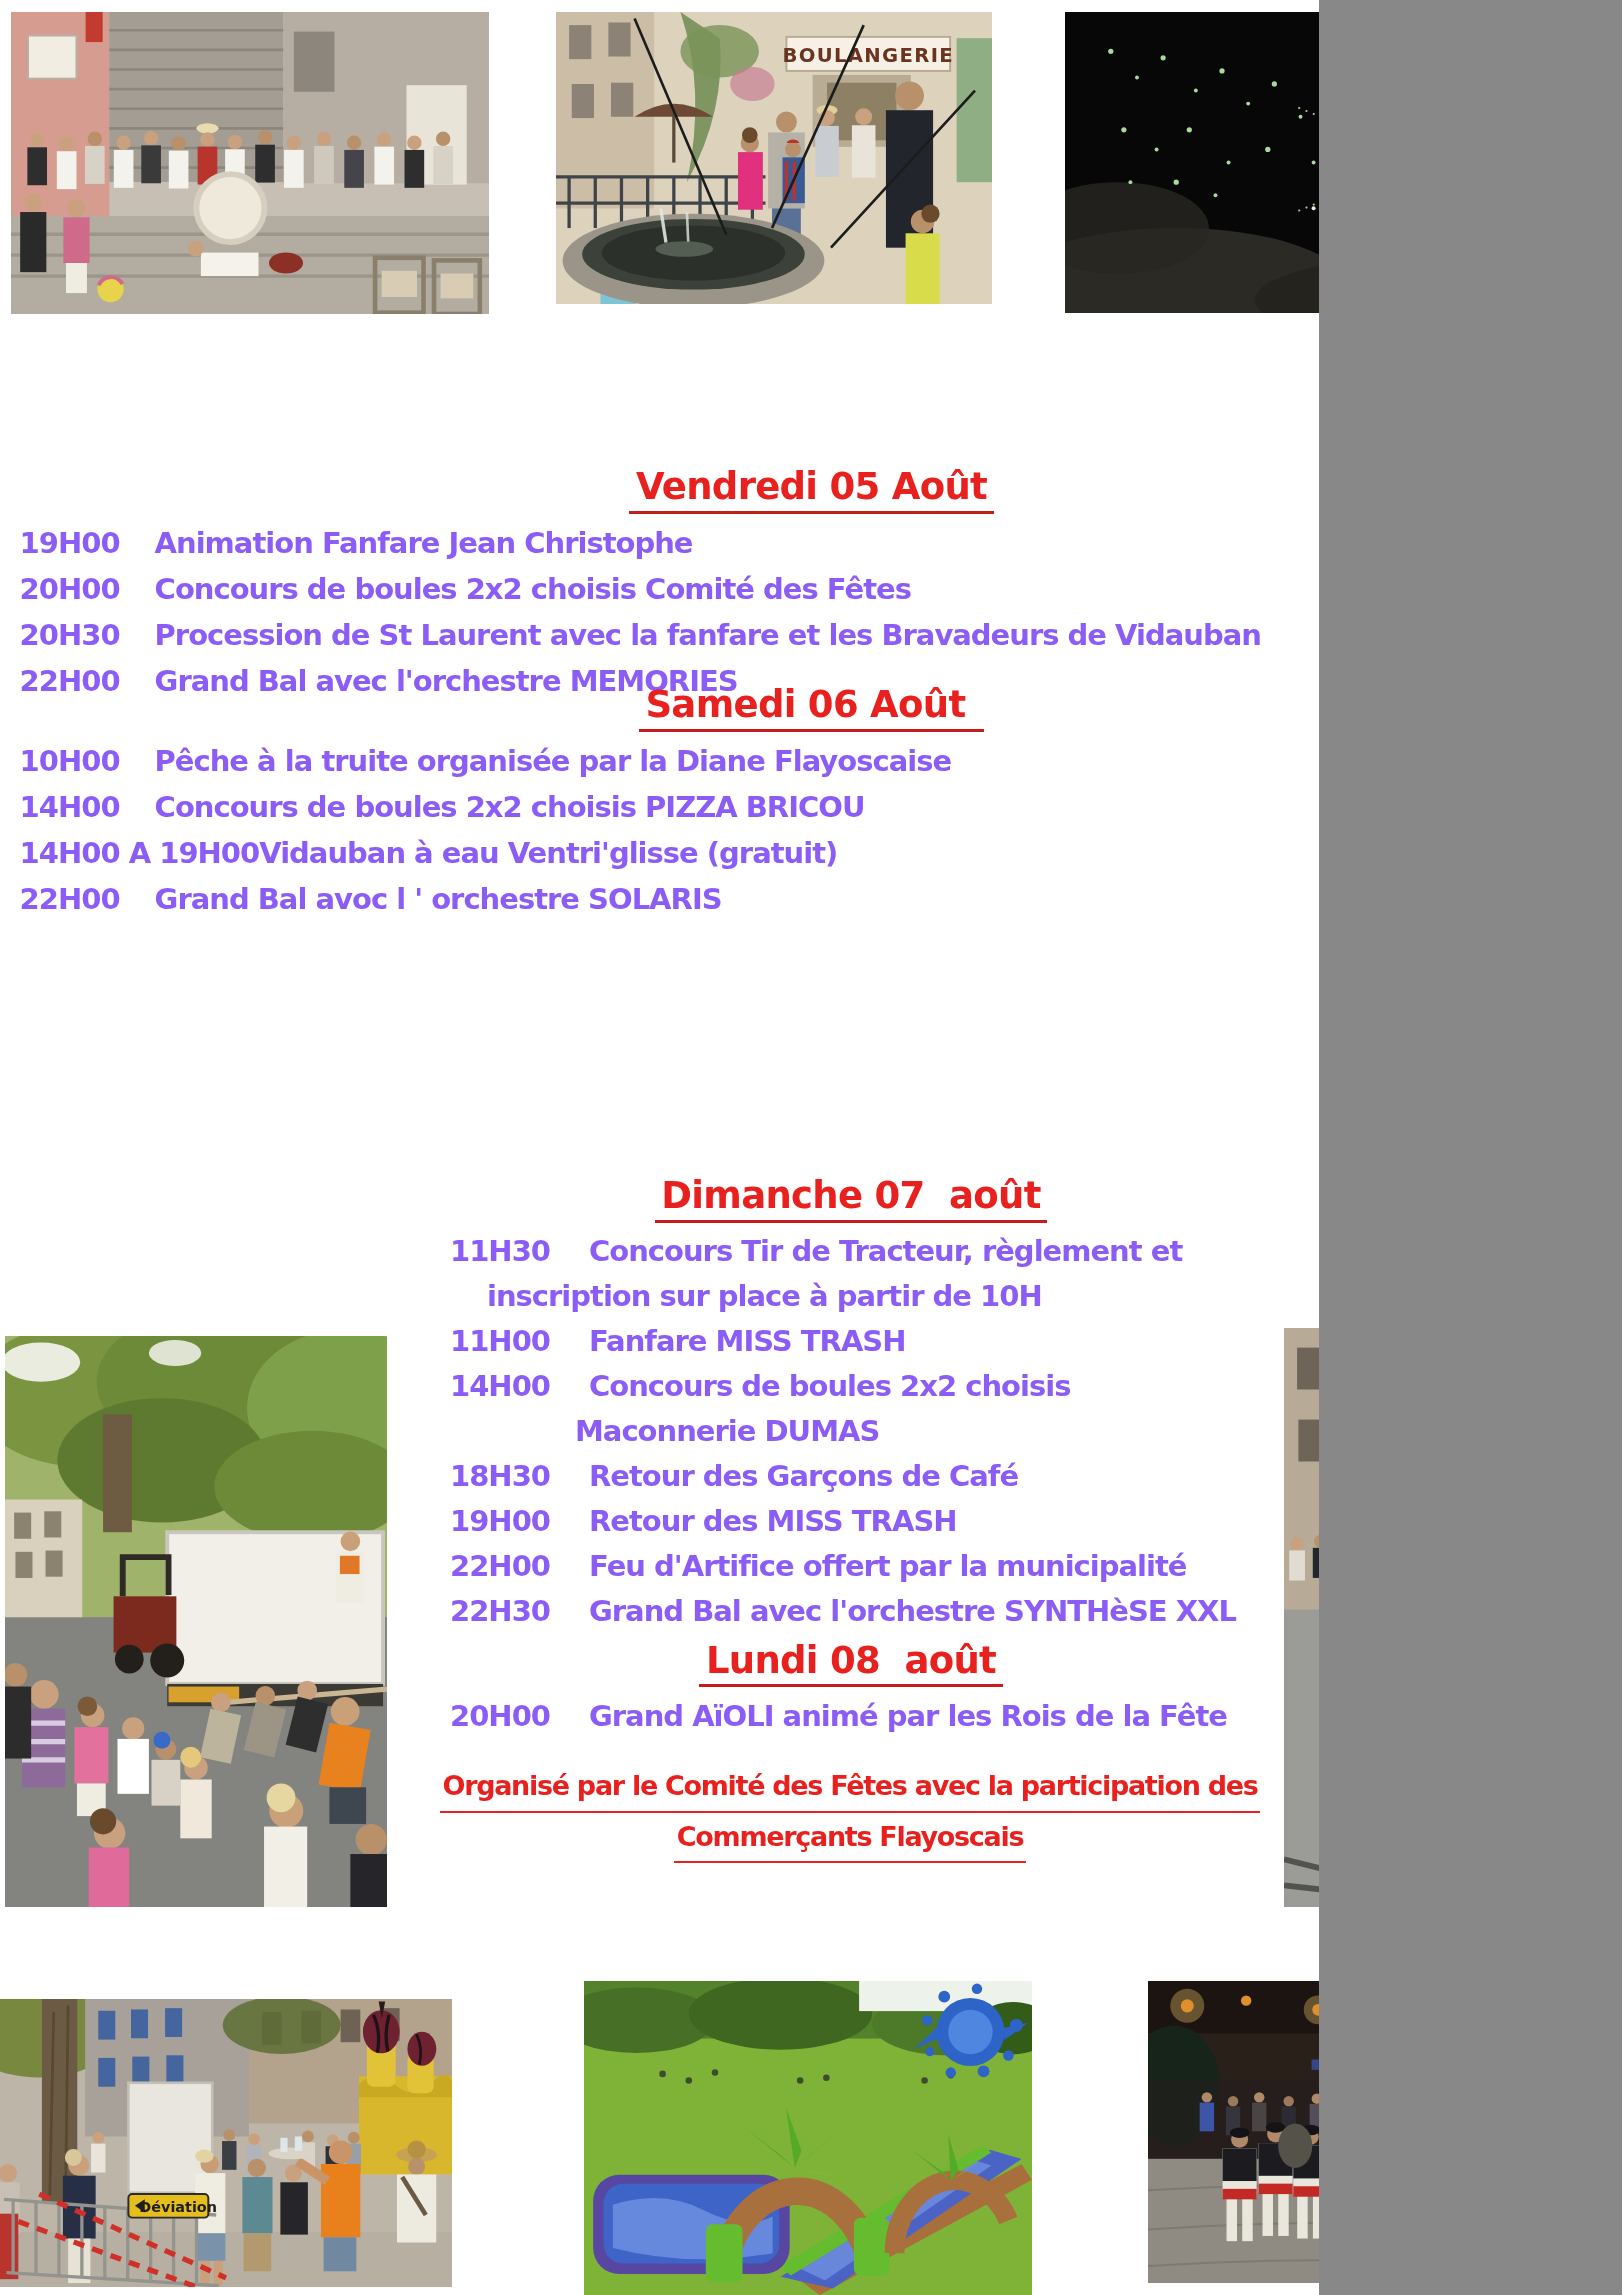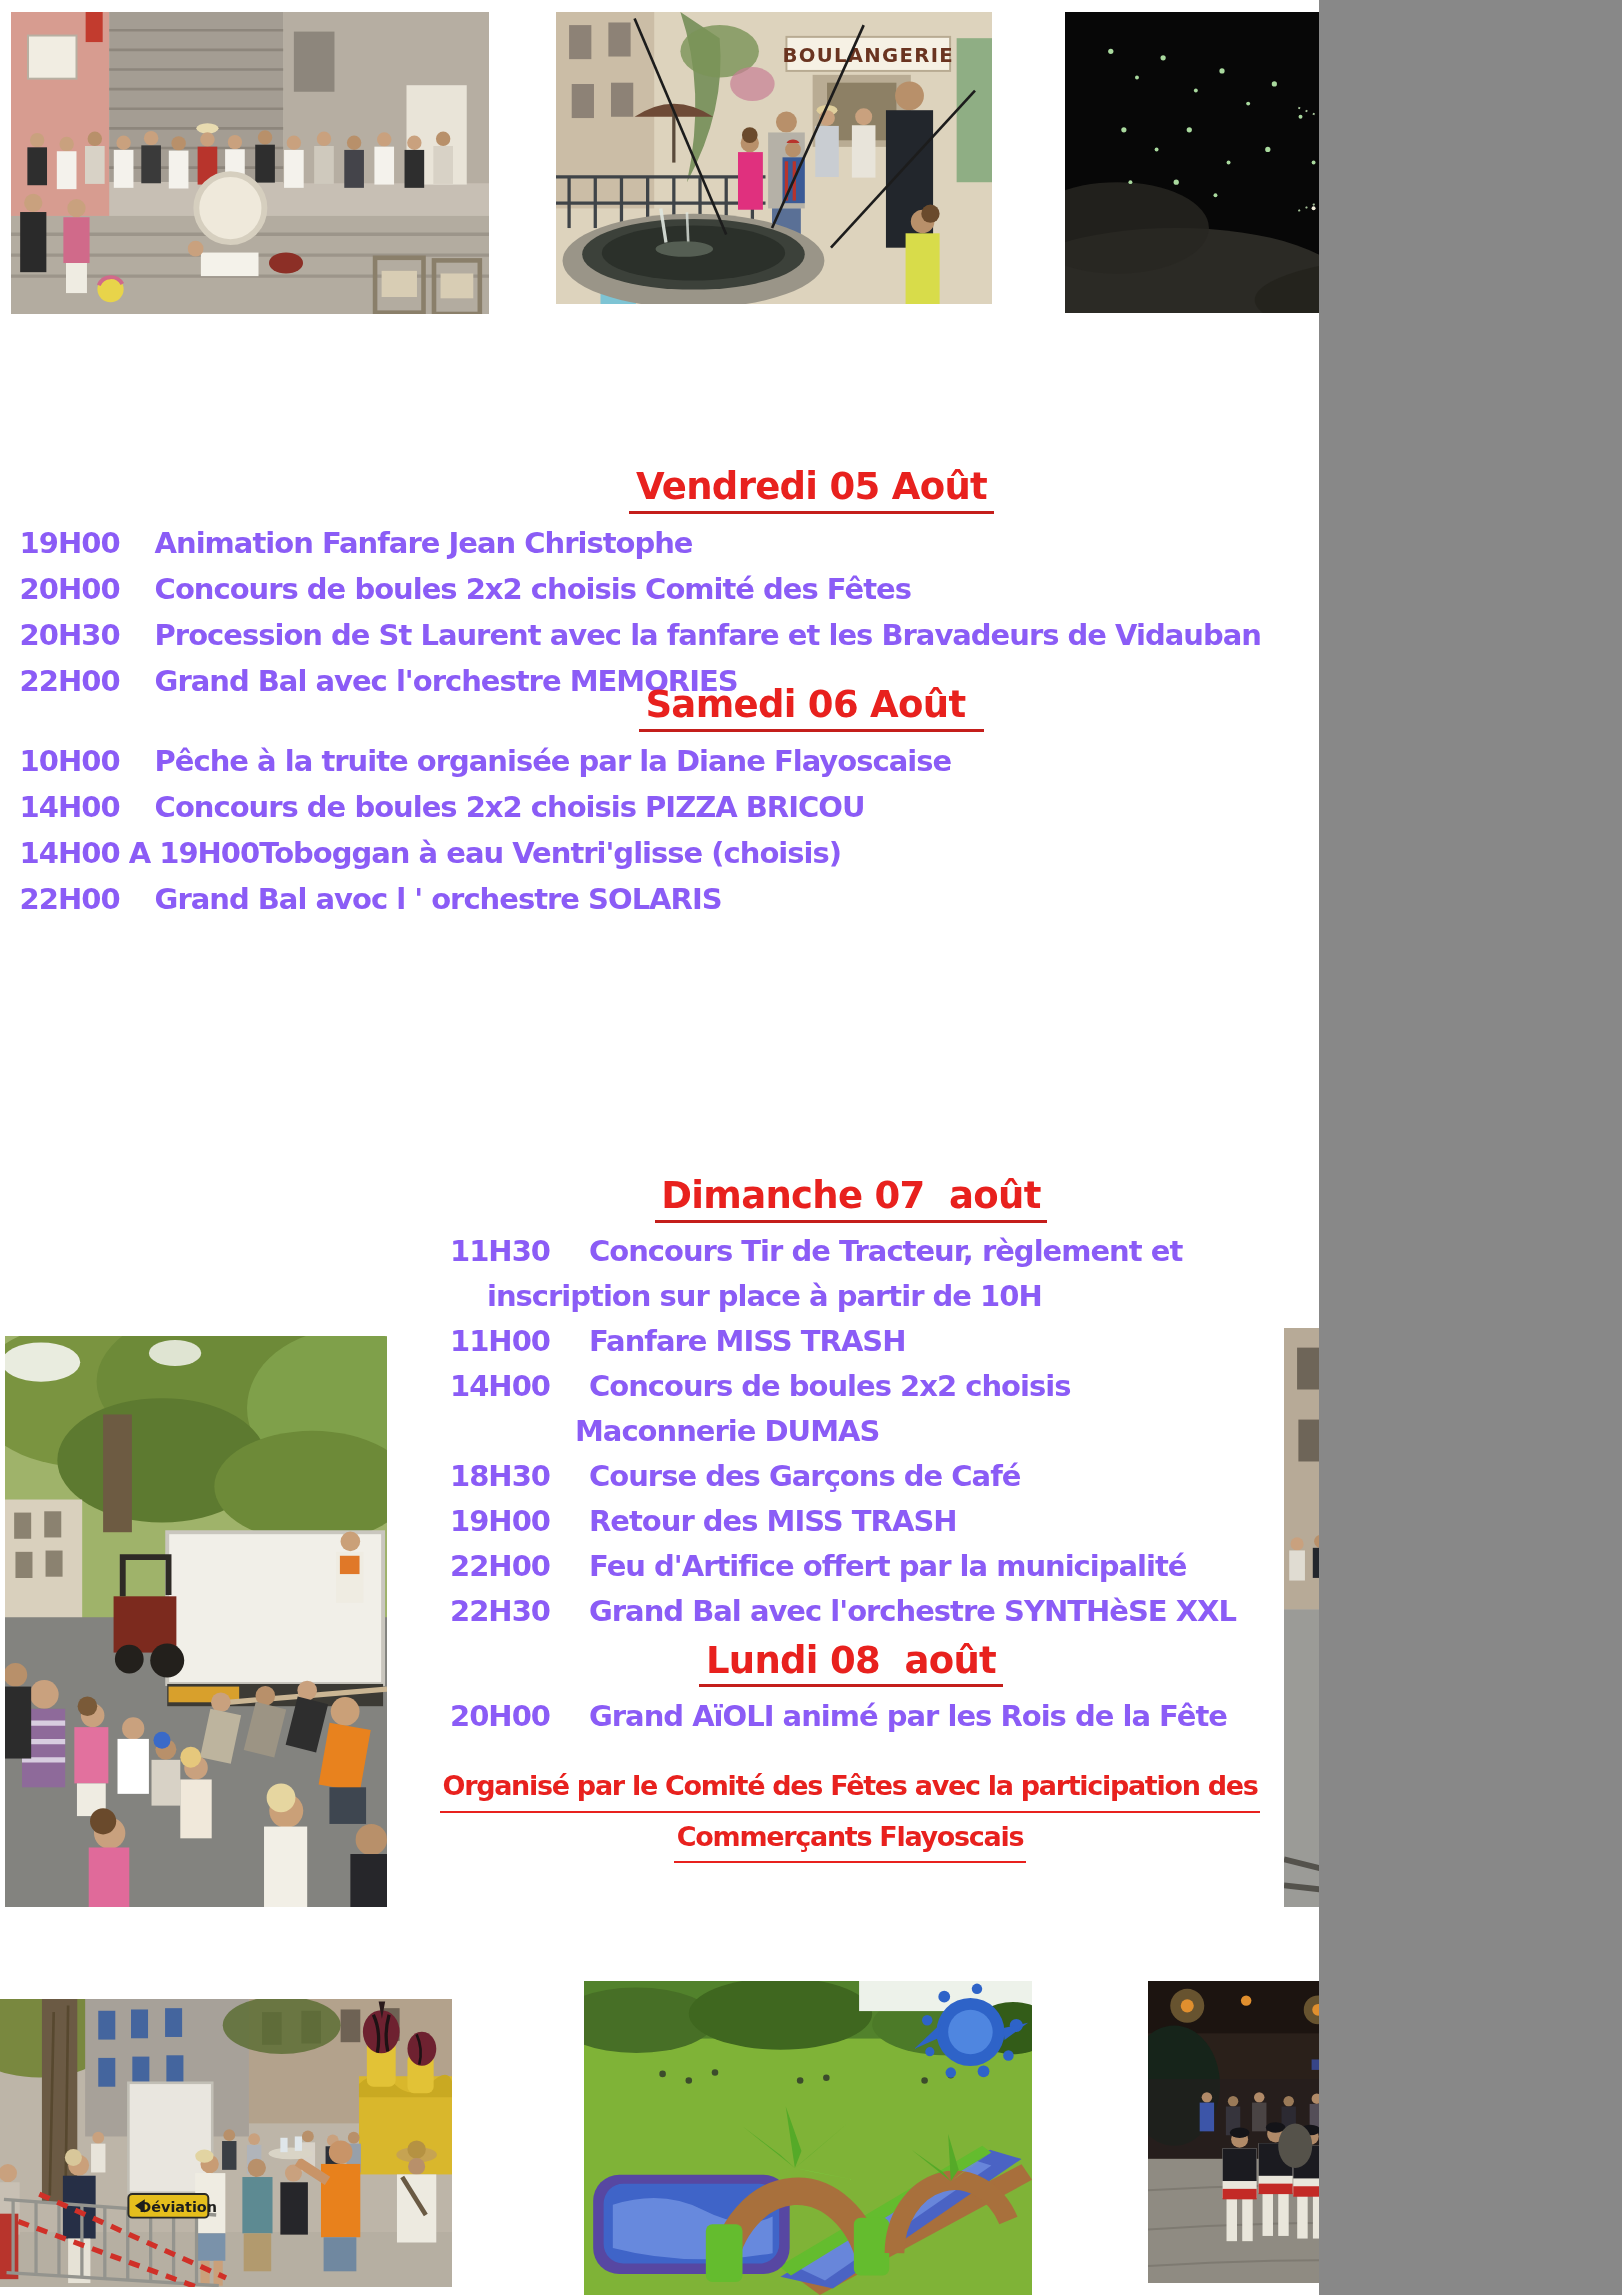--- a/index.html
+++ b/index.html
@@ -323,36 +323,36 @@
     </div>
   </section>
 
   <section class="sec sec-vs sec-samedi">
     <div class="sec-head">
       <span>Samedi 06 Août </span>
     </div>
     <div class="rows">
       <div class="row"><span class="time">10H00</span><span class="desc">Pêche à la truite organisée par la Diane Flayoscaise</span></div>
       <div class="row"><span class="time">14H00</span><span class="desc">Concours de boules 2x2 choisis PIZZA BRICOU</span></div>
-      <div class="row"><span class="time">14H00 A 19H00</span><span class="desc">Toboggan à eau Ventri'glisse (choisis)</span></div>
+      <div class="row"><span class="time">14H00 A 19H00</span><span class="desc">Vidauban à eau Ventri'glisse (gratuit)</span></div>
       <div class="row"><span class="time">22H00</span><span class="desc">Grand Bal avoc l ' orchestre SOLARIS</span></div>
     </div>
   </section>
 
   <section class="sec sec-dimanche">
     <div class="sec-head">
       <span>Dimanche 07  août</span>
     </div>
     <div class="rows">
       <div class="row"><span class="time">11H30</span><span class="desc">Concours Tir de Tracteur, règlement et</span></div>
       <div class="row cont1"><span class="desc">inscription sur place à partir de 10H</span></div>
       <div class="row"><span class="time">11H00</span><span class="desc">Fanfare MISS TRASH</span></div>
       <div class="row"><span class="time">14H00</span><span class="desc">Concours de boules 2x2 choisis</span></div>
       <div class="row cont2"><span class="desc">Maconnerie DUMAS</span></div>
-      <div class="row"><span class="time">18H30</span><span class="desc">Course des Garçons de Café</span></div>
+      <div class="row"><span class="time">18H30</span><span class="desc">Retour des Garçons de Café</span></div>
       <div class="row"><span class="time">19H00</span><span class="desc">Retour des MISS TRASH</span></div>
       <div class="row"><span class="time">22H00</span><span class="desc">Feu d'Artifice offert par la municipalité</span></div>
       <div class="row"><span class="time">22H30</span><span class="desc">Grand Bal avec l'orchestre SYNTHèSE XXL</span></div>
     </div>
     <div class="sec-head lundi">
       <span>Lundi 08  août</span>
     </div>
     <div class="rows">
       <div class="row"><span class="time">20H00</span><span class="desc">Grand AïOLI animé par les Rois de la Fête</span></div>
     </div>

